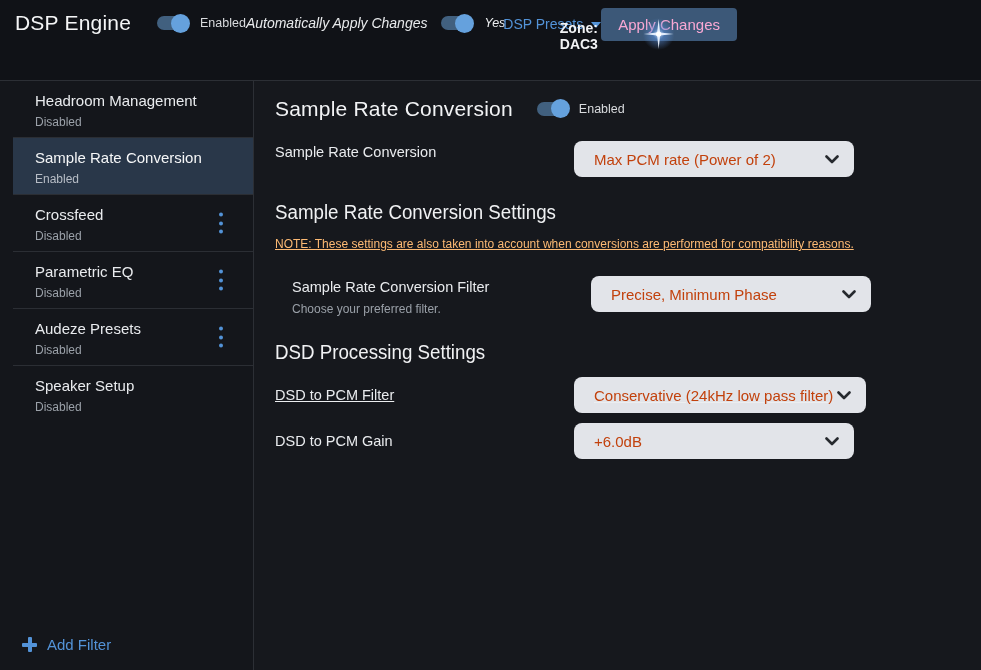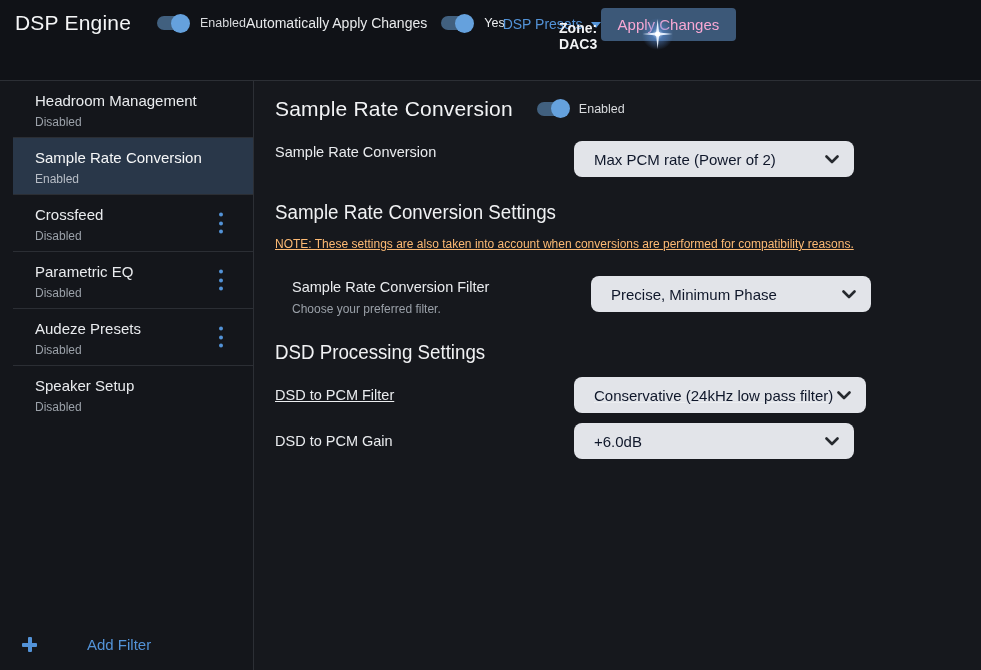--- a/index.html
+++ b/index.html
@@ -9,21 +9,21 @@
     background:#101217; color:#eceef0; overflow:hidden;
     display:flex; flex-direction:column;
   }
   
   .topbar { height:81px; flex:0 0 81px; border-bottom:1px solid #2c2f35;
             padding:0 18px 0 15px; display:flex; position:relative; }
   .topbar-row1 { display:flex; align-items:center; margin-top:9px; height:28px; }
   .app-title { font-size:21px; font-weight:500; letter-spacing:.2px; color:#f4f5f6; }
   .tr1-spacer { flex:1; }
   .small-label { font-size:12.5px; color:#d9dbde; }
-  .tr1-right { display:flex; align-items:center; }
+  .tr1-right { display:flex; align-items:center;font-style:italic; }
   .auto-apply-text { font-size:14px; color:#e8eaec; margin-right:14px; }
   
   .toggle { width:31px; height:14px; border-radius:7px; background:#41607f;
             position:relative; cursor:pointer; flex:0 0 31px; }
   .toggle .knob { position:absolute; right:-2px; top:-2.5px; width:19px; height:19px;
                   border-radius:50%; background:#65a1dd; }
   .topbar-row2 { display:flex; align-items:center; margin-top:7px; height:34px; position:relative; }
   .presets { display:flex; align-items:center; color:#5393d8; font-size:14px; cursor:pointer; margin-left:-2px; }
   .tri-down { width:0; height:0; border-left:5px solid transparent; border-right:5px solid transparent;
               border-top:6px solid #5393d8; margin-left:8px; margin-top:2px; }
@@ -42,41 +42,41 @@
   .side-item.selected { background:#293749; }
   .side-item .itm-label { font-size:15px; font-weight:500; color:#e9ebee; line-height:21px;
                           white-space:nowrap; }
   .side-item.selected .itm-label { color:#f6f7f8; }
   .side-item .itm-status { font-size:12px; color:#9ba1a9; line-height:16px; margin-top:3px; }
   .side-item.selected .itm-status { color:#b7bdc6; }
   .sep { height:1px; background:#2b2e34; }
   .kebab { position:absolute; right:26px; top:50%; transform:translateY(-50%);
            display:flex; flex-direction:column; gap:4.5px; padding:4px; cursor:pointer; }
   .kebab i { width:4px; height:4px; border-radius:50%; background:#5393d8; display:block; }
-  .add-filter { margin-top:auto; display:flex; align-items:center; padding:0 0 17px 22px; cursor:pointer;gap:40px; }
+  .add-filter { margin-top:auto; display:flex; align-items:center; padding:0 0 17px 22px; cursor:pointer; }
   .plus-icon { position:relative; width:15px; height:15px; margin-right:10px; }
   .plus-icon::before, .plus-icon::after { content:""; position:absolute; background:#5393d8; border-radius:1px; }
   .plus-icon::before { left:6px; top:0; width:4px; height:15px; }
   .plus-icon::after  { left:0; top:6px; width:15px; height:4px; }
   .add-filter-label { color:#5393d8; font-size:15px; }
   
   .main { flex:1; padding:13px 24px 0 21px; background:#16181d; overflow:hidden; }
   .main-h1-row { display:flex; align-items:center; height:29px; }
   .main-h1 { font-size:21px; font-weight:400; color:#f2f3f5; letter-spacing:.2px; }
   .main-h1-row .toggle { margin-left:24px; }
   .main-h1-row .small-label { margin-left:11px; }
   .field-row { display:flex; align-items:flex-start; }
   .field-row.center { align-items:center; }
   .field-labels { width:299px; flex:0 0 299px; padding-top:2px; }
   .field-label { font-size:14.5px; color:#e9ebee; line-height:19px; }
   .field-desc { font-size:12px; color:#9aa0a8; line-height:16px; margin-top:4px; }
   .select { width:280px; height:36px; background:#e2e4e9; border-radius:8px; cursor:pointer;
             display:flex; align-items:center; padding:0 15px 0 20px; }
   .select.wide { width:292px; }
-  .select .sel-value { flex:1; font-size:15px; color:#0f172a; white-space:nowrap; overflow:hidden; }
+  .select .sel-value { flex:1; font-size:15px; color:#c2410c; white-space:nowrap; overflow:hidden; }
   .section-h2 { font-size:19.5px; font-weight:400; color:#f0f1f3;
                 transform:scaleX(.96); transform-origin:left center; white-space:nowrap; }
   .note { font-size:12px; color:#fdba74;text-decoration:underline; }
   
   .mt-row1 { margin-top:18px; }
   .mt-h2a  { margin-top:24px; }
   .mt-note { margin-top:13px; }
   .mt-row2 { margin-top:25px;margin-left:17px; }
   .mt-h2b  { margin-top:24px; }
   .mt-row3 { margin-top:13px;text-decoration:underline; }

